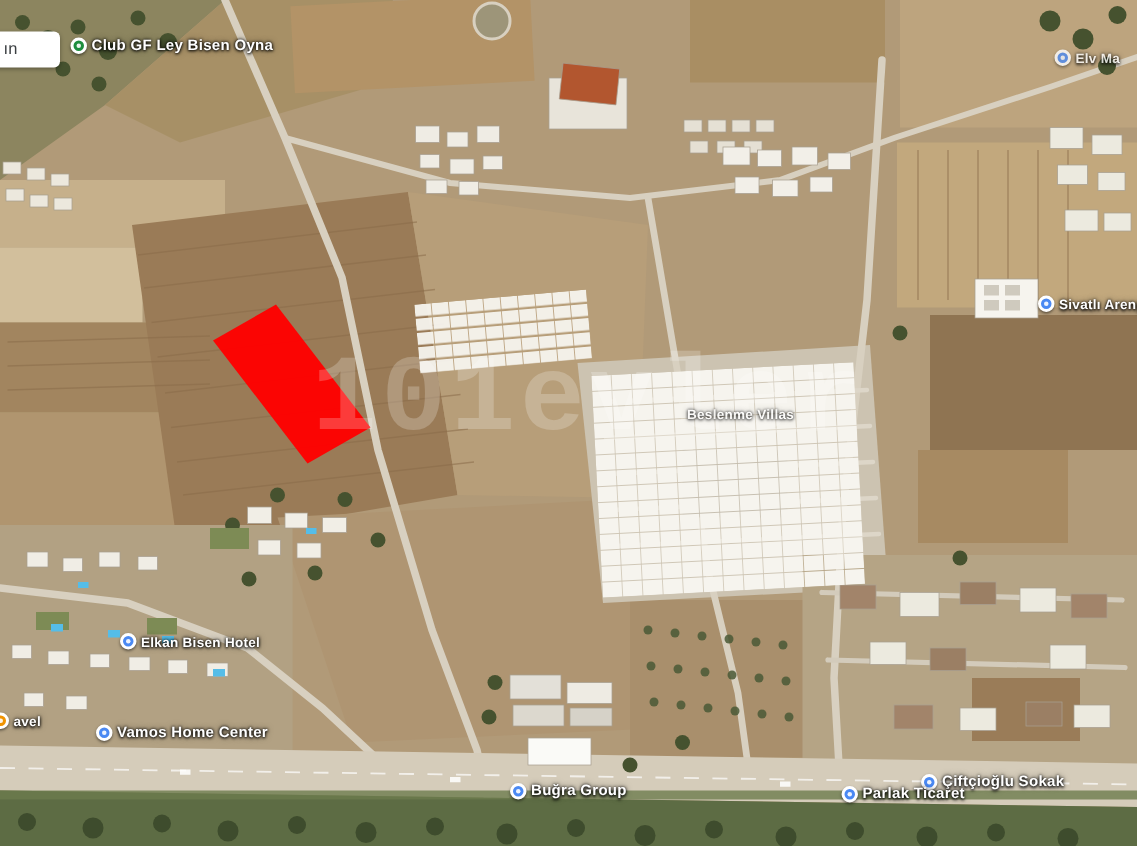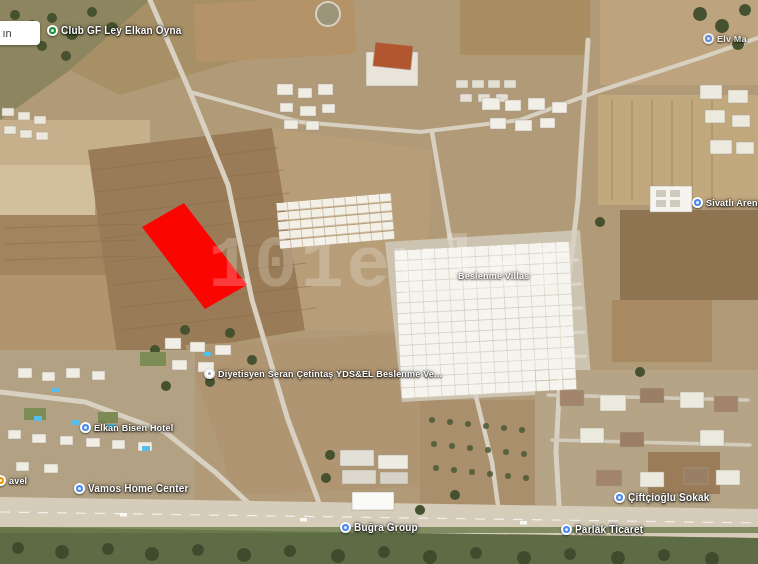--- a/index.html
+++ b/index.html
@@ -328,49 +328,45 @@
               background-size:11px 8px;opacity:.95;"></div>
 
   <div class="watermark">101evler</div>
 
   <div class="cutoff-box">
     <span>ın</span>
   </div>
 
   <div class="map-label" style="left:47px;top:25px">
     <span class="pin pin-green"></span>
-    <span class="lbl">Club GF Ley Elkan Oyna</span>
-  </div>
-
-  <div class="map-label" style="left:204px;top:368px">
-    <span class="pin pin-white"></span>
-    <span class="lbl lbl-sm">Diyetisyen Seran Çetintaş  YDS&amp;EL Beslenme Ve...</span>
-  </div>
+    <span class="lbl">Club GF Ley Bisen Oyna</span>
+  </div>
+
 
   <div class="map-label" style="left:80px;top:422px">
     <span class="pin pin-blue"></span>
     <span class="lbl lbl-sm">Elkan Bisen Hotel</span>
   </div>
 
   <div class="map-label" style="left:-5px;top:475px">
     <span class="pin pin-orange"></span>
     <span class="lbl lbl-sm">avel</span>
   </div>
 
-  <div class="map-label" style="left:74px;top:483px">
+  <div class="map-label" style="left:64px;top:483px">
     <span class="pin pin-blue"></span>
     <span class="lbl">Vamos Home Center</span>
   </div>
 
   <div class="map-label" style="left:340px;top:522px">
     <span class="pin pin-blue"></span>
     <span class="lbl">Buğra Group</span>
   </div>
 
-  <div class="map-label" style="left:614px;top:492px">
+  <div class="map-label" style="left:614px;top:516px">
     <span class="pin pin-blue"></span>
     <span class="lbl">Çiftçioğlu Sokak</span>
   </div>
 
   <div class="map-label" style="left:561px;top:524px">
     <span class="pin pin-blue"></span>
     <span class="lbl">Parlak Ticaret</span>
   </div>
 
   <div class="map-label" style="left:692px;top:197px">

